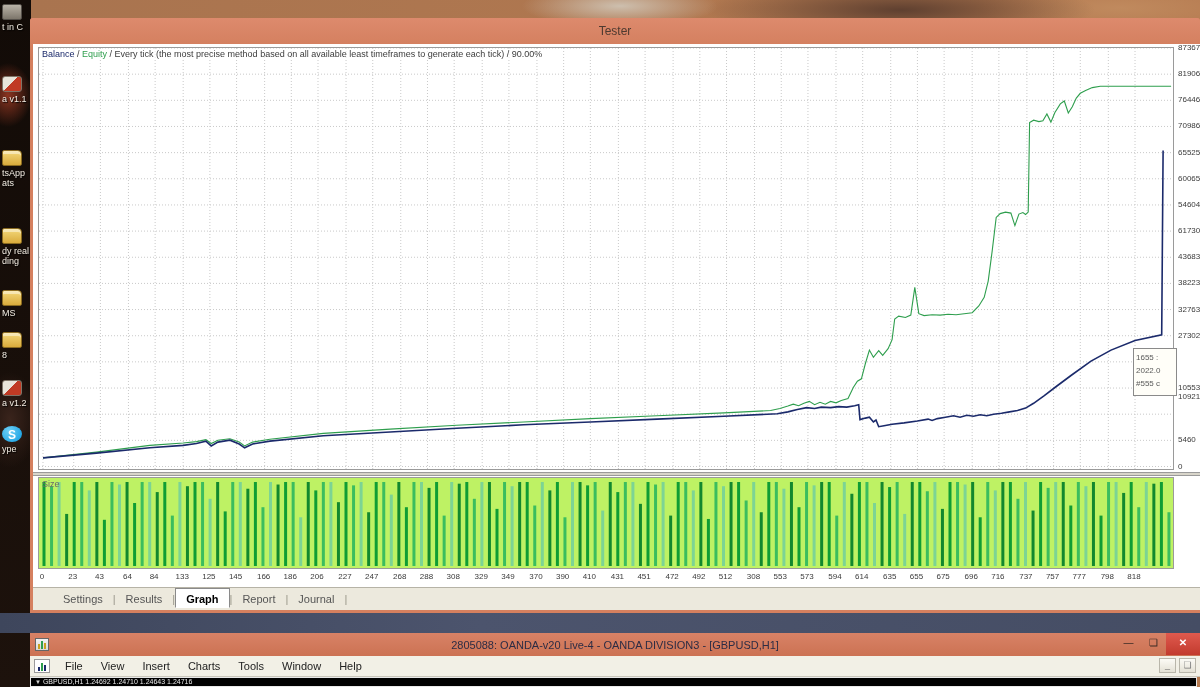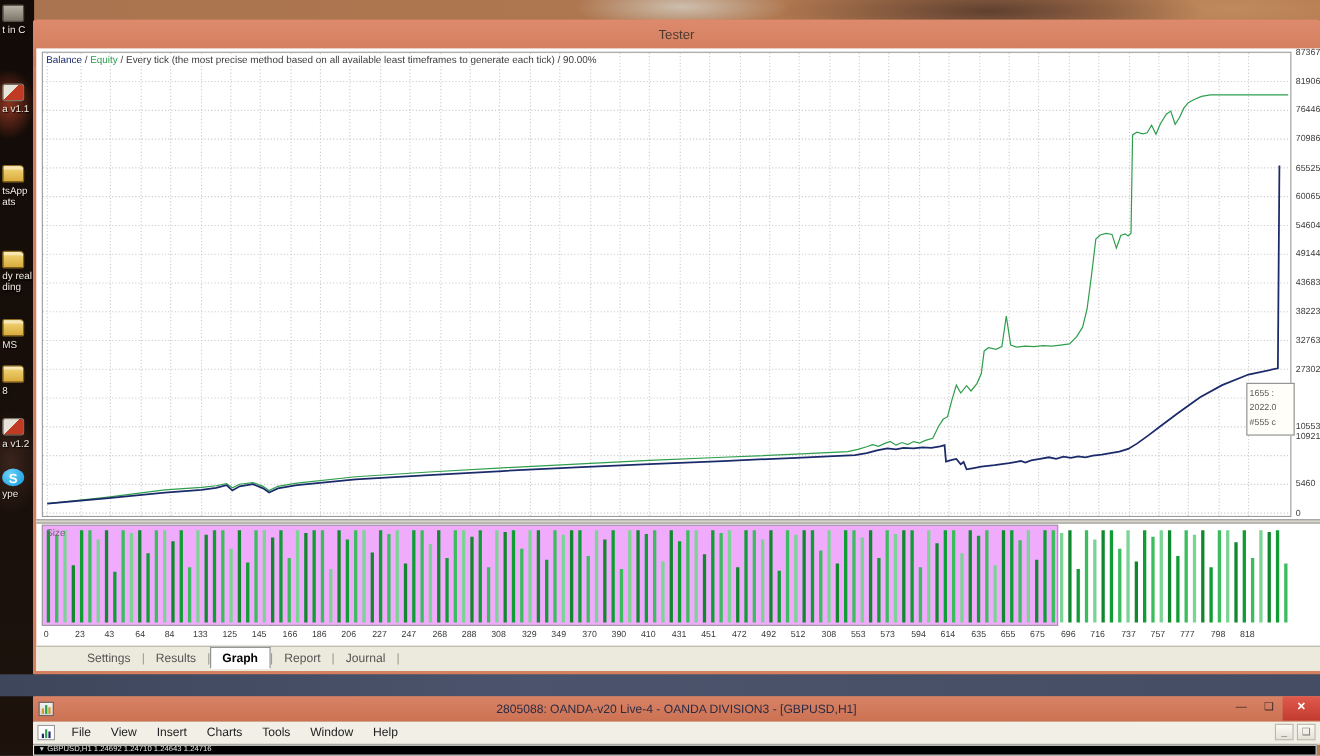--- a/index.html
+++ b/index.html
@@ -53,30 +53,30 @@
   .y-axis { position:absolute; left:1143px; top:3px; width:27px; height:423px; }
   .y-axis span { position:absolute; left:2px; font-size:8px; color:#3a3a3a; white-space:nowrap; }
 
   .tooltip { position:absolute; left:1100px; top:304px; width:44px; height:48px;
     background:#fffef8; border:1px solid #8a8a8a; z-index:5;
     font-size:8px; color:#5a5a5a; padding:2px 2px; line-height:13px; overflow:hidden; }
 
   .splitter { position:absolute; left:0; right:0; top:428px; height:4px;
     background:#d8d5ca; border-top:1px solid #9a9a9a; border-bottom:1px solid #9a9a9a; }
 
-  .size-panel { position:absolute; left:5px; top:433px; width:924px; height:92px;
-    border:1px solid #9a9a9a; background:#f0abfc; }
+  .size-panel { position:absolute; left:5px; top:433px; width:1136px; height:92px;
+    border:1px solid #9a9a9a; background:#bef264; }
   .size-label { position:absolute; left:3px; top:1px; font-size:9px; color:#6a6a6a; z-index:2; }
 
   .x-axis { position:absolute; left:5px; top:527px; width:1136px; height:14px; }
   .x-axis span { position:absolute; top:1px; font-size:8px; color:#3a3a3a; transform:translateX(-50%); }
 
   .tabs { position:absolute; left:0; right:0; top:543px; height:23px;
     background:#ece9dd; border-top:1px solid #b6b3a6; font-size:11px; color:#555;
-    padding-left:36px; display:flex; align-items:center; }
+    padding-left:20px; display:flex; align-items:center; }
   .tab { padding:2px 10px; cursor:default; }
   .tab.active { background:#fff; border:1px solid #8a8a8a; border-bottom:1px solid #fff;
     font-weight:bold; color:#000; margin-top:-2px; padding-top:4px; }
   .tab-sep { color:#9a978b; }
 
   
   .strip { position:absolute; left:0; top:613px; width:1200px; height:20px;
     background:linear-gradient(90deg,#3e465c,#4c546d 40%,#454d64); }
 
   
@@ -229,21 +229,21 @@
 
     <div class="y-axis" id="yAxis">
         <span style="top: 414.5px;">0</span>
         <span style="top: 388.346px;">5460</span>
         <span style="top: 345px;">10921</span>
         <span style="top: 336.033px;">10553</span>
         <span style="top: 283.72px;">27302</span>
         <span style="top: 257.561px;">32763</span>
         <span style="top: 231.407px;">38223</span>
         <span style="top: 205.252px;">43683</span>
-        <span style="top: 179.093px;">49144</span>
+        <span style="top: 179.093px;">61730</span>
         <span style="top: 152.939px;">54604</span>
         <span style="top: 126.78px;">60065</span>
         <span style="top: 100.626px;">65525</span>
         <span style="top: 74.4673px;">70986</span>
         <span style="top: 48.3131px;">76446</span>
         <span style="top: 22.1589px;">81906</span>
         <span style="top: -4px;">87367</span>
       </div>
 
     <div class="tooltip" id="tooltipBox">

